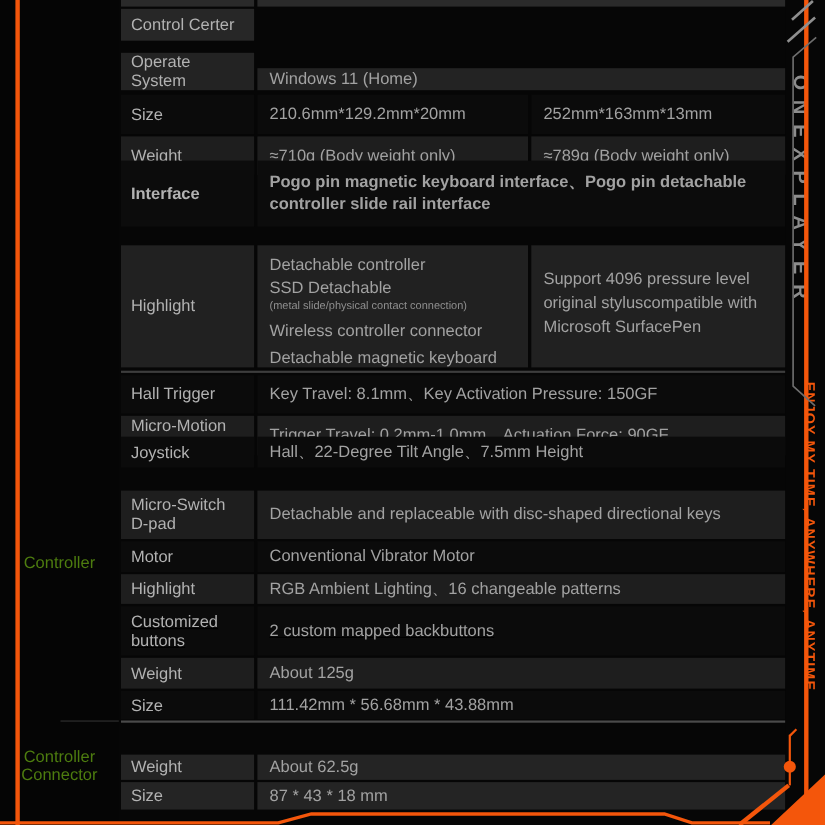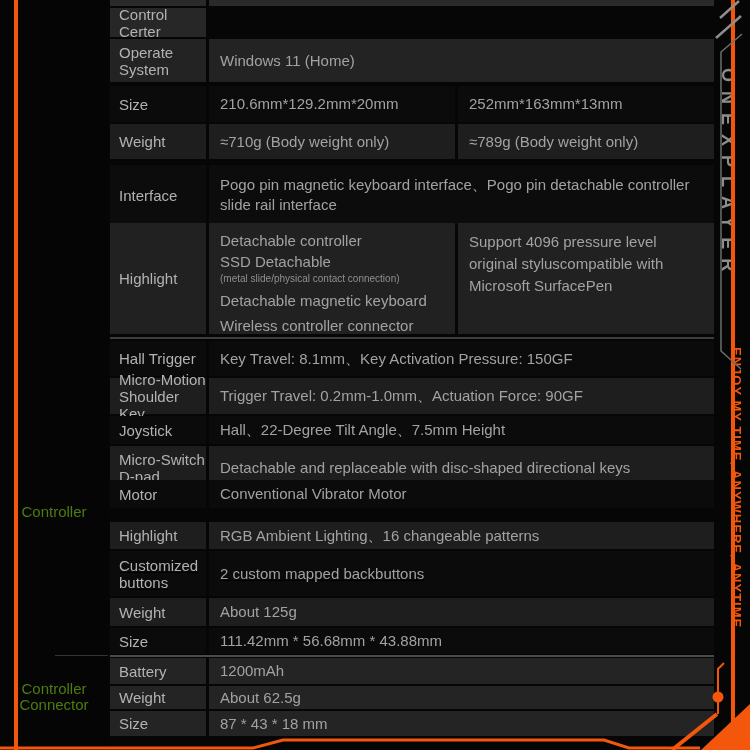--- a/index.html
+++ b/index.html
@@ -11,56 +11,56 @@
   .left-accent{position:absolute;left:14px;top:0;width:4px;height:750px;background:#f4560b;}
   .rail-label{position:absolute;left:0;width:108px;text-align:center;color:#4d7c0f;
               font-size:15px;line-height:16px;white-space:pre-line;}
   .rail-label.ctrl{top:504px;}
   .rail-label.conn{top:681px;}
   .rail-divider{position:absolute;left:55px;top:655px;width:53px;height:1px;background:#333;}
 
   
   .row{position:absolute;left:110px;right:36px;display:flex;gap:3px;}
   .row>div{background:var(--bg);}
-  .lc{width:96px;flex:none;display:flex;align-items:center;padding-left:9px;box-sizing:border-box;
+  .lc{width:121px;flex:none;display:flex;align-items:center;padding-left:9px;box-sizing:border-box;
       color:#b2b2b2;font-size:15px;line-height:17px;white-space:pre-line;}
   .vc{flex:1;display:flex;align-items:center;padding-left:11px;padding-right:6px;box-sizing:border-box;
       color:#a2a2a2;font-size:15px;line-height:20px;}
   .two .vc.v1{flex:none;width:246px;}
 
   .r0{top:0;height:6px;--bg:#2a2a2a;}
   .r1{top:8px;height:29px;--bg:#272727;}
-  .r2{top:39px;height:43px;--bg:#232323;}
+  .r2{top:39px;height:43px;align-items:flex-end;--bg:#232323;}
   .r3{top:86px;height:36px;--bg:#0b0b0b;}
   .r4{top:124px;height:35px;--bg:#1e1e1e;}
-  .r5{top:165px;height:60px;--bg:#0c0c0c;}
+  .r5{top:146px;height:60px;font-weight:bold;--bg:#0c0c0c;}
   .r6{top:223px;height:111px;--bg:#212121;}
   .r7{top:341px;height:35px;--bg:#0b0b0b;}
   .r8{top:378px;height:36px;--bg:#1e1e1e;}
-  .r9{top:416px;height:28px;--bg:#0b0b0b;}
+  .r9{top:397px;height:28px;--bg:#0b0b0b;}
   .r10{top:446px;height:44px;justify-content:center;--bg:#1e1e1e;}
-  .r11{top:480px;height:28px;--bg:#0b0b0b;}
+  .r11{top:492px;height:28px;--bg:#0b0b0b;}
   .r12{top:522px;height:27px;--bg:#1e1e1e;}
   .r13{top:551px;height:45px;text-decoration:underline;--bg:#0b0b0b;}
   .r14{top:598px;height:28px;--bg:#1e1e1e;}
   .r15{top:628px;height:26px;--bg:#0b0b0b;}
   .r16{top:658px;height:26px;--bg:#242424;}
   .r17{top:686px;height:23px;--bg:#242424;}
   .r18{top:711px;height:25px;--bg:#242424;}
 
   .sec-line{position:absolute;left:110px;right:36px;height:2px;}
   .sec1{top:337px;background:#3d3d3d;}
   .sec2{top:655px;background:#4a4a4a;}
 
   
   .hl-left{display:block;padding-top:7px;}
   .hl-left .ln{line-height:21px;}
   .hl-left .note{font-size:10px;line-height:14px;color:#8f8f8f;}
   .hl-left .ln.gap{margin-top:4px;}
-  .hl-right{display:block;padding-top:8px;line-height:22px;}
+  .hl-right{display:block;padding-top:20px;line-height:22px;}
 
   
   .right-rail{position:absolute;right:0;top:0;width:36px;height:750px;background:#060606;}
   .brand-v{position:absolute;left:717px;top:68px;height:285px;writing-mode:vertical-rl;
            color:#8d8d8d;font-size:18px;font-weight:bold;letter-spacing:9px;white-space:nowrap;}
   .right-accent{position:absolute;left:731px;top:0;width:4px;height:750px;background:#f4560b;}
   .slogan-v{position:absolute;left:729px;top:347px;height:403px;overflow:hidden;writing-mode:vertical-rl;
             color:#f4560b;font-size:13px;font-weight:bold;letter-spacing:1px;white-space:nowrap;}
 
   .deco{position:absolute;left:0;top:0;pointer-events:none;}
@@ -109,22 +109,22 @@
     <div class="lc">Interface</div>
     <div class="vc">Pogo pin magnetic keyboard interface、Pogo pin detachable controller slide rail interface</div>
   </div>
 
   <div class="row r6 two">
     <div class="lc">Highlight</div>
     <div class="vc v1 hl-left">
       <div class="ln">Detachable controller</div>
       <div class="ln">SSD Detachable</div>
       <div class="note">(metal slide/physical contact connection)</div>
+      <div class="ln gap">Wireless controller connector</div>
       <div class="ln gap">Detachable magnetic keyboard</div>
-      <div class="ln gap">Wireless controller connector</div>
     </div>
     <div class="vc hl-right">Support 4096 pressure level original styluscompatible with Microsoft SurfacePen</div>
   </div>
 
   <div class="sec-line sec1"></div>
 
   <div class="row r7">
     <div class="lc">Hall Trigger</div>
     <div class="vc">Key Travel: 8.1mm、Key Activation Pressure: 150GF</div>
   </div>
@@ -167,24 +167,20 @@
     <div class="vc">About 125g</div>
   </div>
 
   <div class="row r15">
     <div class="lc">Size</div>
     <div class="vc">111.42mm * 56.68mm * 43.88mm</div>
   </div>
 
   <div class="sec-line sec2"></div>
 
-  <div class="row r16">
-    <div class="lc">Battery</div>
-    <div class="vc">1200mAh</div>
-  </div>
 
   <div class="row r17">
     <div class="lc">Weight</div>
     <div class="vc">About 62.5g</div>
   </div>
 
   <div class="row r18">
     <div class="lc">Size</div>
     <div class="vc">87 * 43 * 18 mm</div>
   </div>

